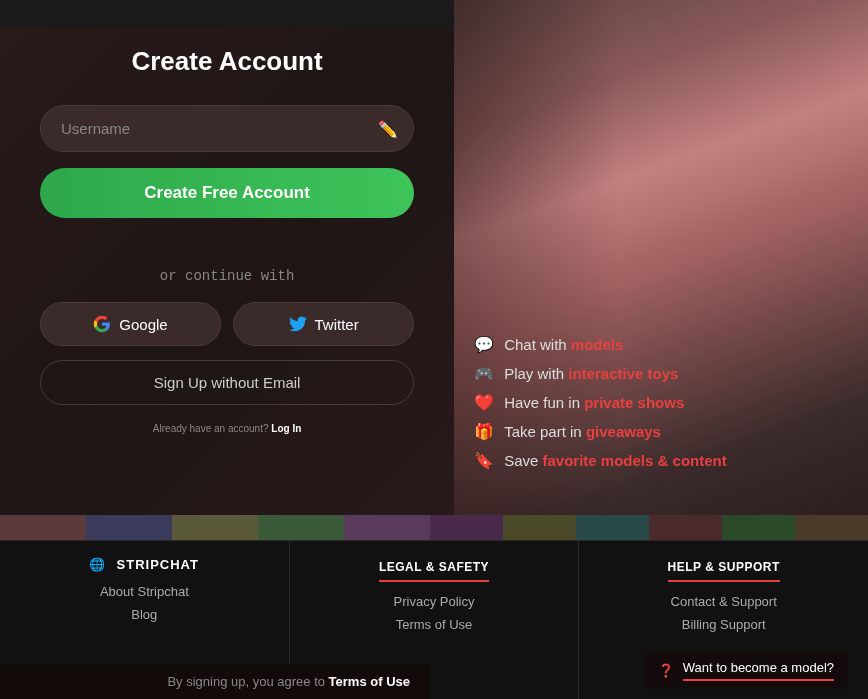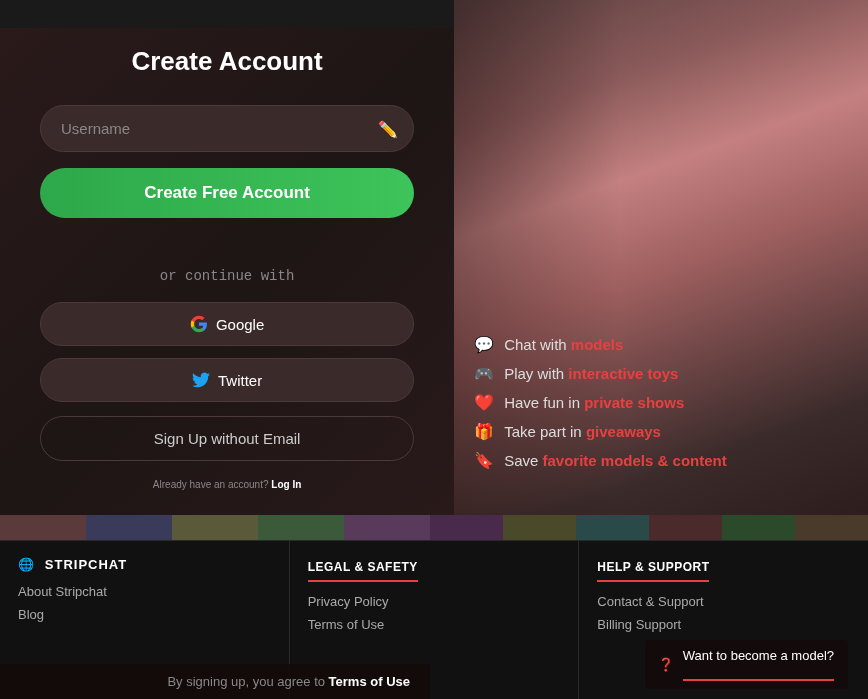--- a/index.html
+++ b/index.html
@@ -88,21 +88,20 @@
       font-size: 14px;
       margin-bottom: 18px;
       font-family: Liberation Mono, monospace;
     }
 
     .social-buttons {
       display: flex;
       gap: 12px;
       width: 100%;
       margin-bottom: 14px;
-      flex-direction: column;
     }
 
     .social-btn {
       flex: 1;
       background: #3a2a2a;
       border: 1px solid #4a3a3a;
       border-radius: 25px;
       padding: 12px 16px;
       color: #fff;
       font-size: 15px;
@@ -234,30 +233,31 @@
       font-size: 13px;
       display: flex;
       align-items: center;
       gap: 8px;
       z-index: 10;
       cursor: pointer;
     }
 
     .model-banner-underline {
       border-bottom: 2px solid #e84040;
-      padding-bottom: 16px;
+      padding-bottom: 4px;
     }
 
     
     .footer {
       width: 868px;
       background: #111;
       height: 159px;
       display: flex;
       border-top: 1px solid #2a2a2a;
+      text-align: center;
     }
 
     .footer-col {
       flex: 1;
       padding: 16px 18px;
       border-right: 1px solid #2a2a2a;
     }
 
     .footer-col:last-child {
       border-right: none;

